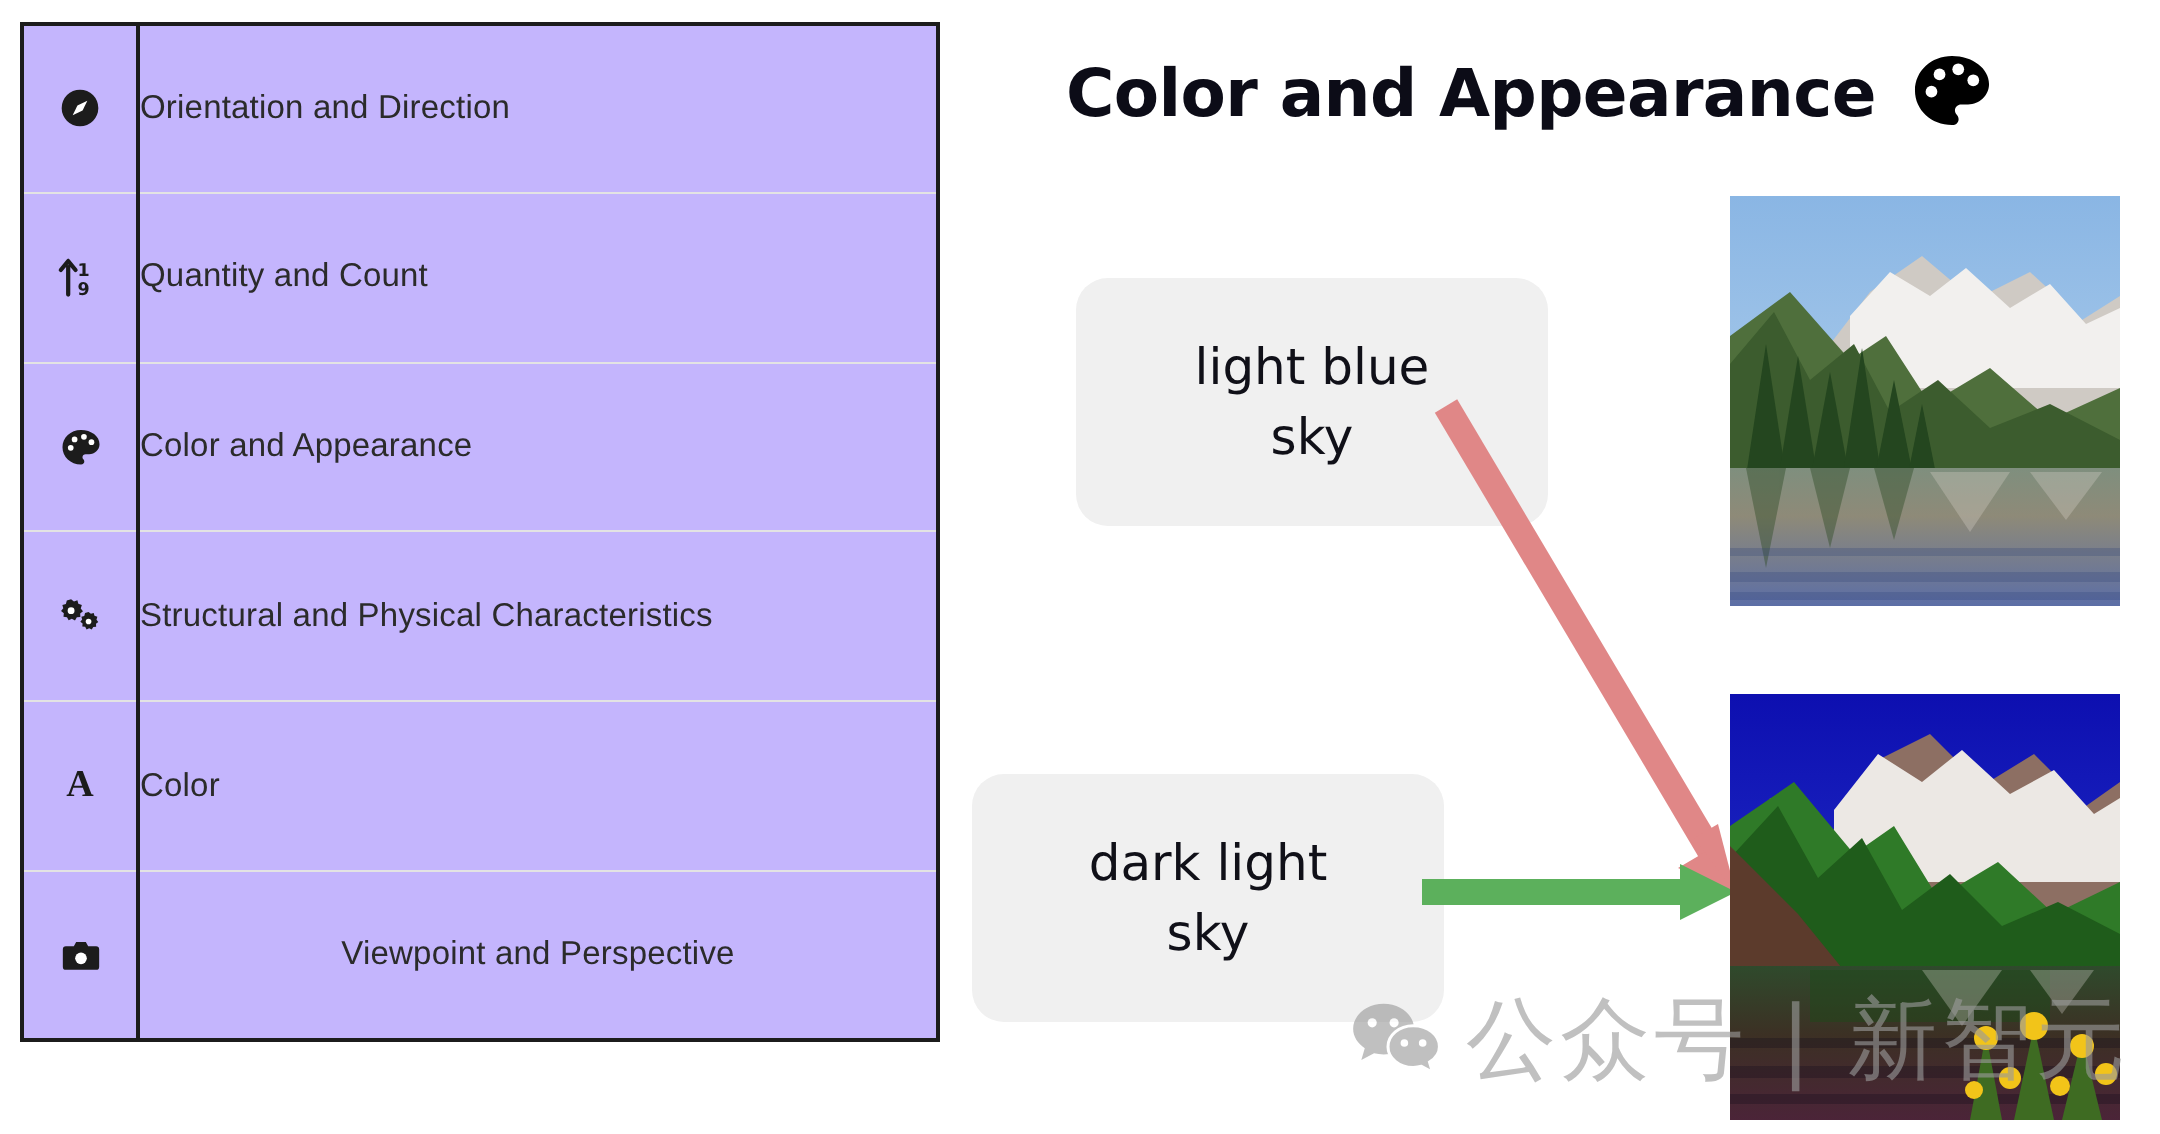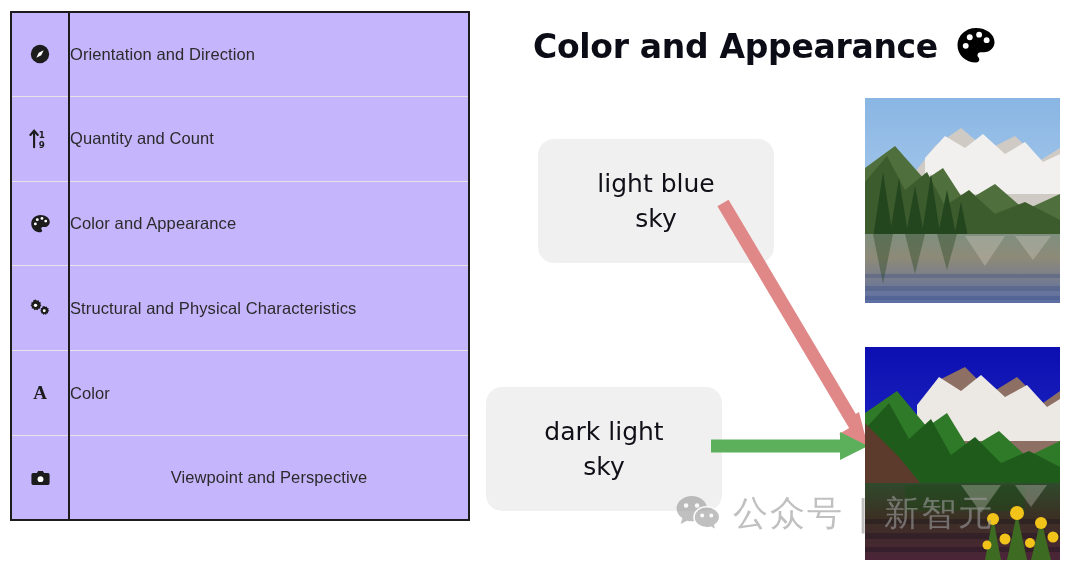--- a/index.html
+++ b/index.html
@@ -88,21 +88,21 @@
   #photo-dark{left:395px;top:347px;width:195px;height:213px;}
   .photo svg{display:block;width:100%;height:100%;}
 
   
   .watermark{
     position:absolute;left:675px;top:490px;
     display:flex;align-items:center;gap:12px;
     opacity:.62;
   }
   .wm-text{
-    font-size:35px;color:#9a9a9a;letter-spacing:2px;
+    font-size:45px;color:#9a9a9a;letter-spacing:2px;
     font-family:"DejaVu Sans","Liberation Sans",sans-serif;
     white-space:nowrap;
   }
   .wm-logo{width:46px;height:40px;flex:0 0 auto;}
 </style>
 </head>
 <body>
 
 <div class="root">
 

